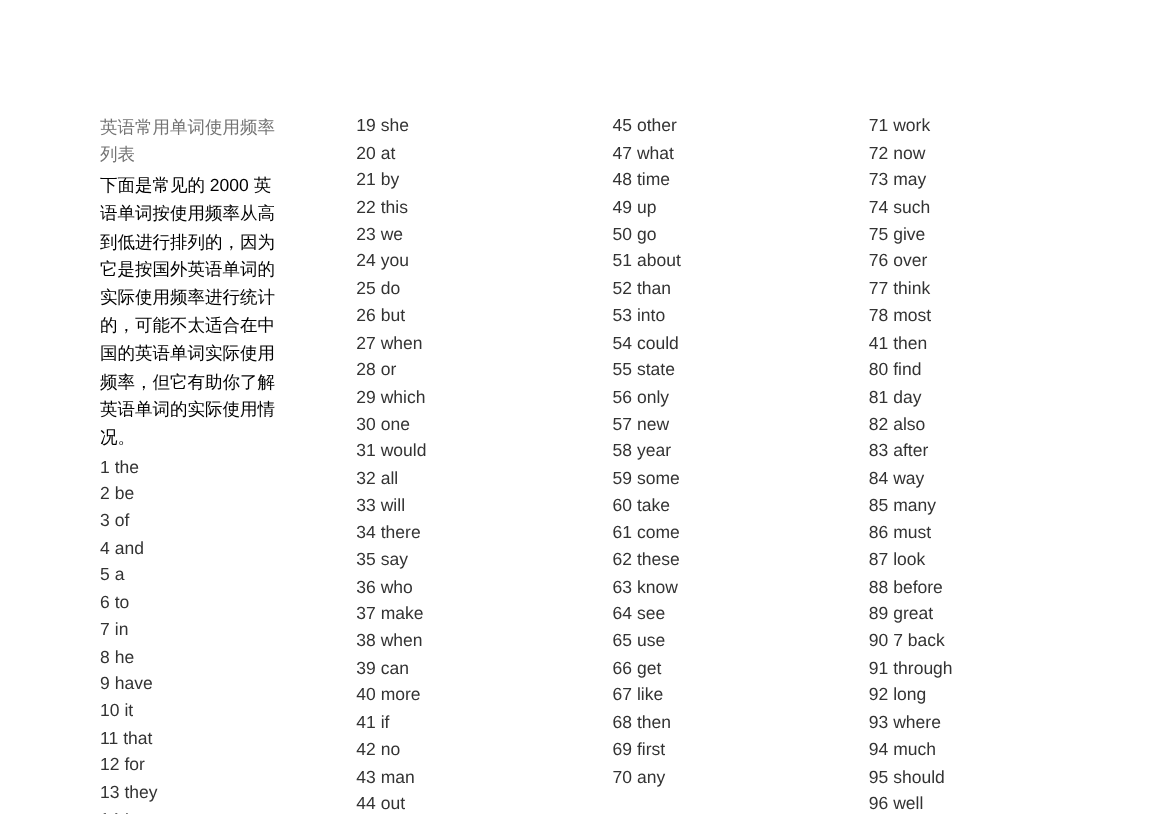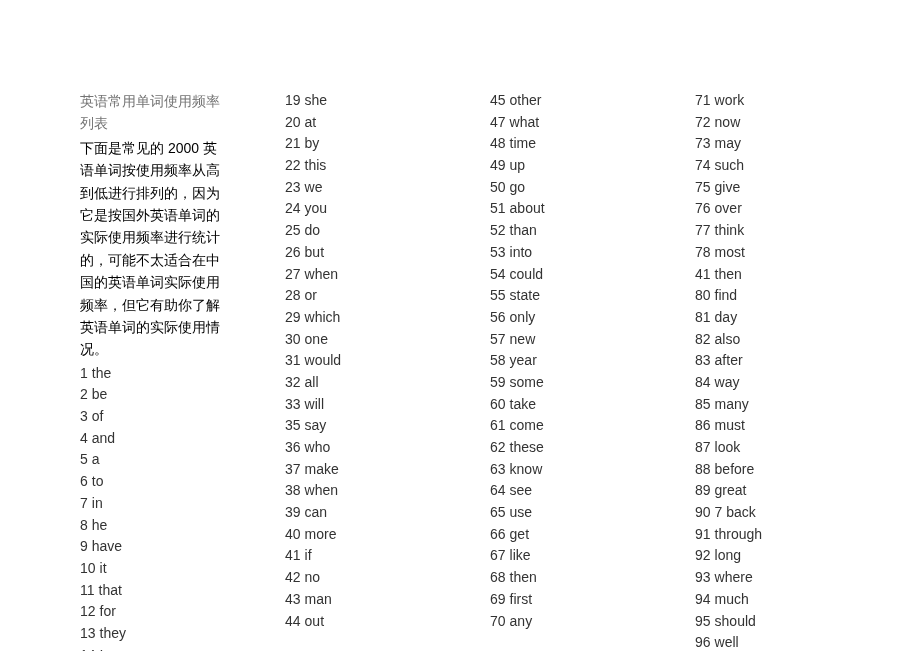--- a/index.html
+++ b/index.html
@@ -79,20 +79,21 @@
         <div class="word-item"><span class="num">24</span><span>you</span></div>
         <div class="word-item"><span class="num">25</span><span>do</span></div>
         <div class="word-item"><span class="num">26</span><span>but</span></div>
         <div class="word-item"><span class="num">27</span><span>when</span></div>
         <div class="word-item"><span class="num">28</span><span>or</span></div>
         <div class="word-item"><span class="num">29</span><span>which</span></div>
         <div class="word-item"><span class="num">30</span><span>one</span></div>
         <div class="word-item"><span class="num">31</span><span>would</span></div>
         <div class="word-item"><span class="num">32</span><span>all</span></div>
         <div class="word-item"><span class="num">33</span><span>will</span></div>
+        <div class="word-item"><span class="num">34</span><span>there</span></div>
         <div class="word-item"><span class="num">35</span><span>say</span></div>
         <div class="word-item"><span class="num">36</span><span>who</span></div>
         <div class="word-item"><span class="num">37</span><span>make</span></div>
         <div class="word-item"><span class="num">38</span><span>when</span></div>
         <div class="word-item"><span class="num">39</span><span>can</span></div>
         <div class="word-item"><span class="num">40</span><span>more</span></div>
         <div class="word-item"><span class="num">41</span><span>if</span></div>
         <div class="word-item"><span class="num">42</span><span>no</span></div>
         <div class="word-item"><span class="num">43</span><span>man</span></div>
         <div class="word-item"><span class="num">44</span><span>out</span></div>

